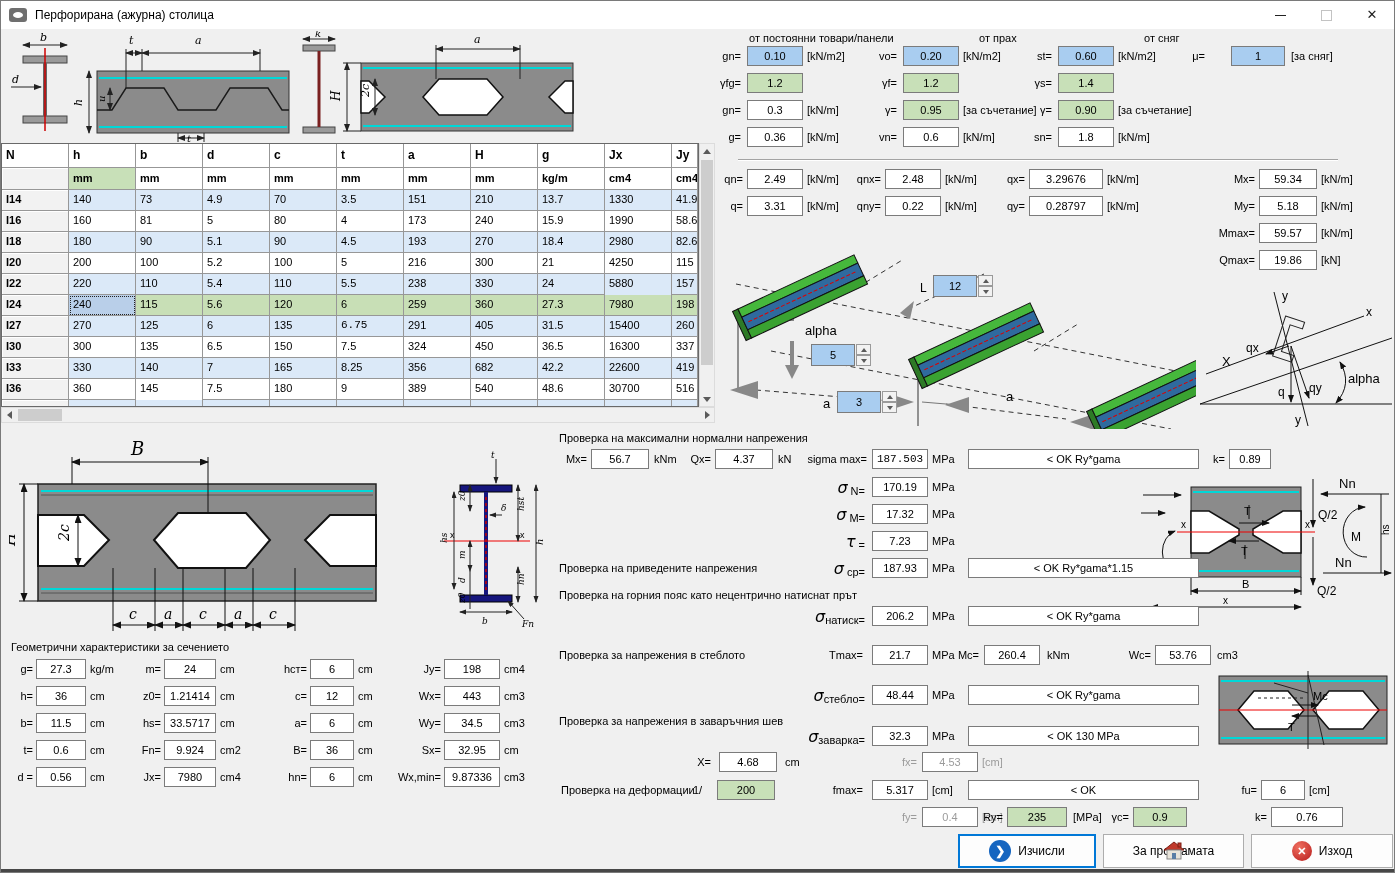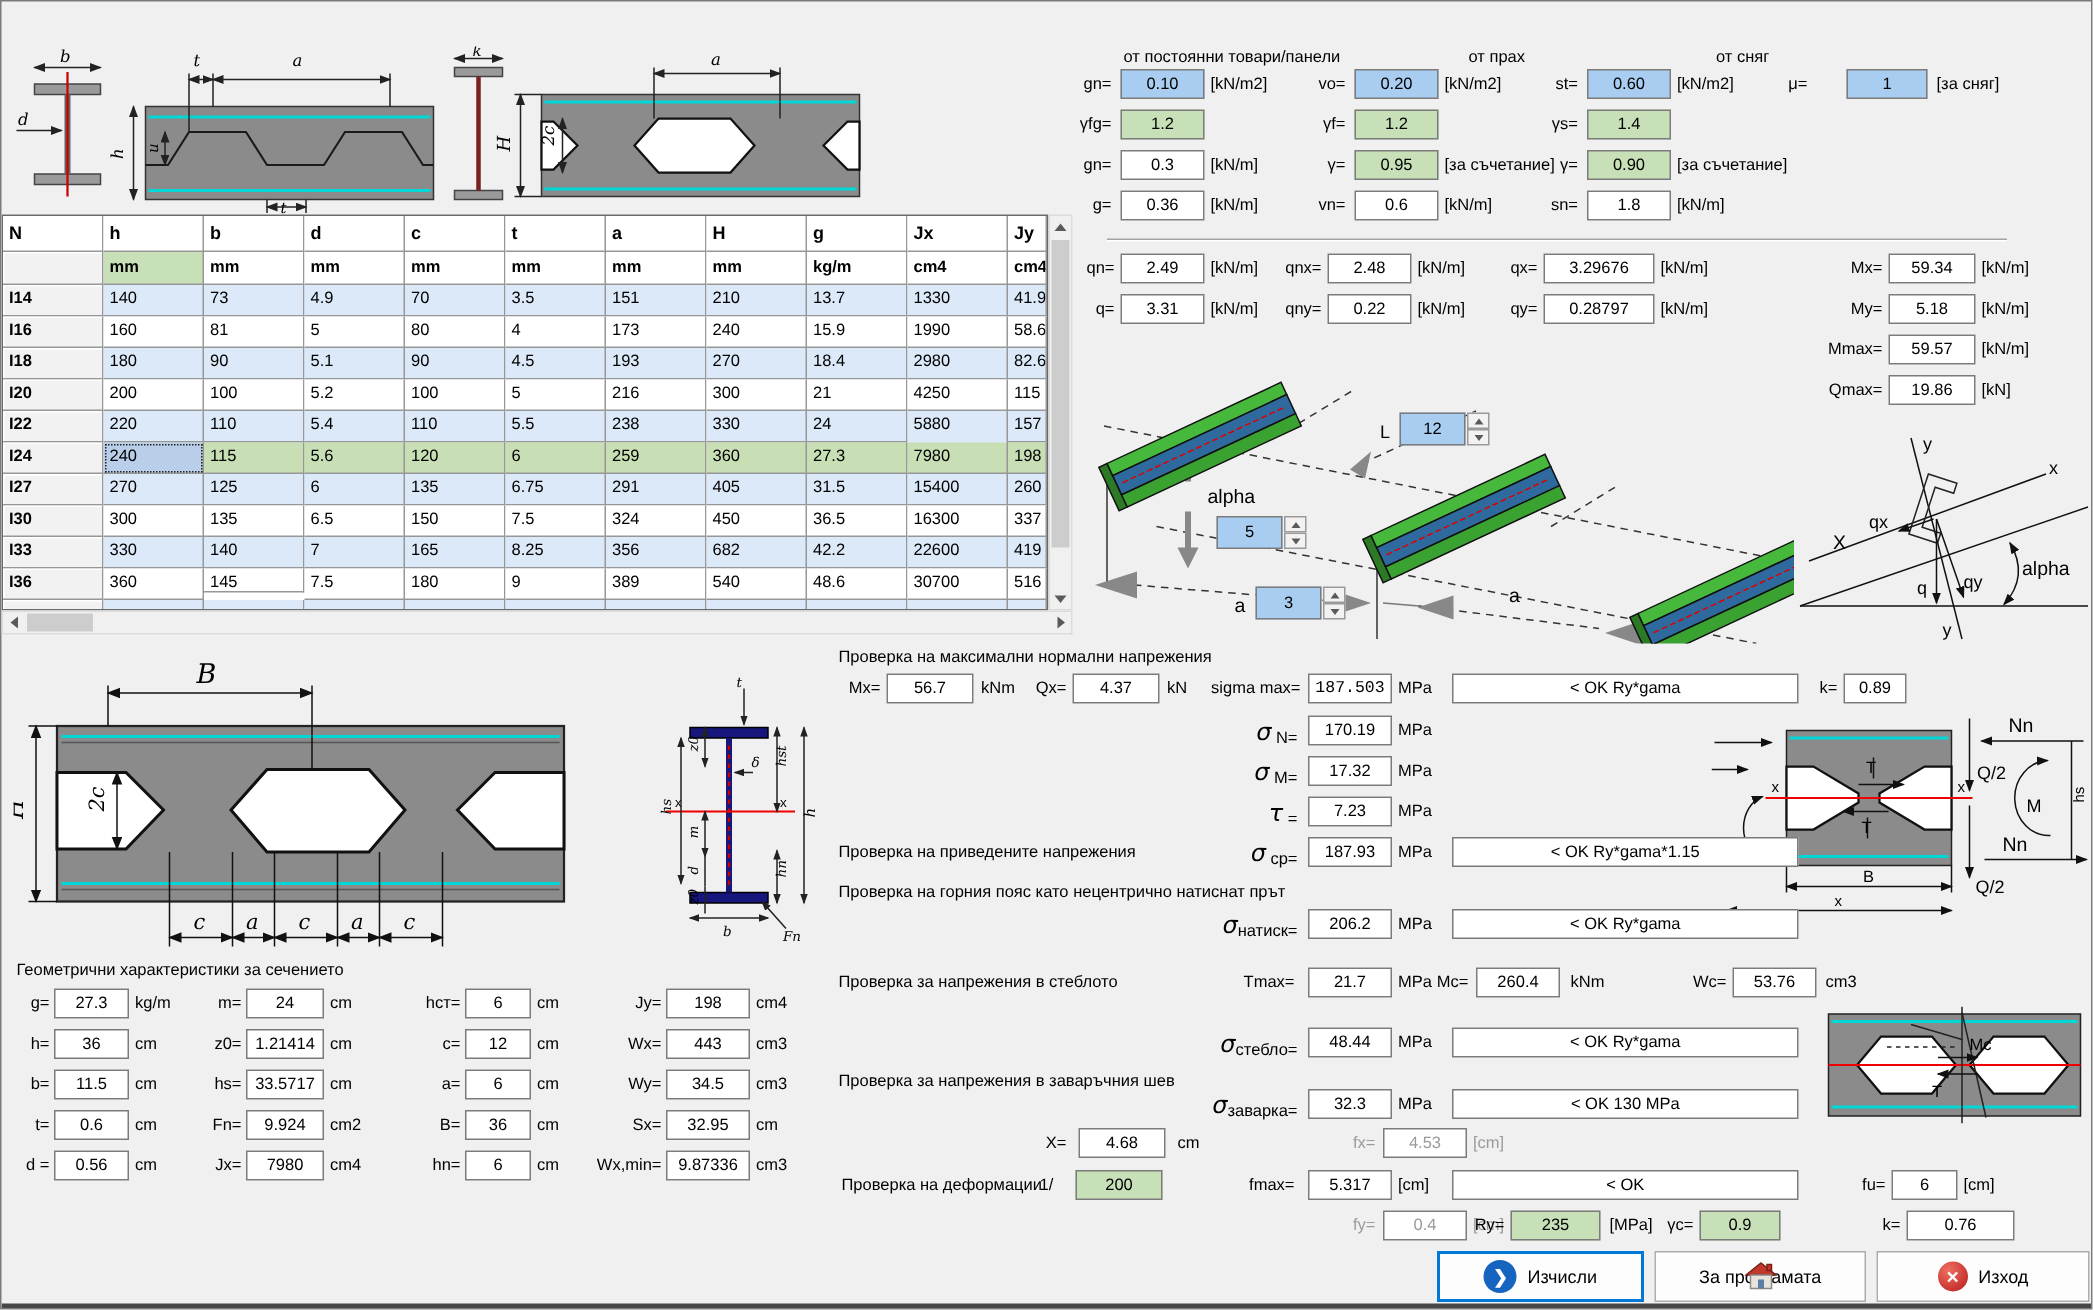--- a/index.html
+++ b/index.html
@@ -65,20 +65,33 @@
   #bottomstrip{position:absolute;left:0;top:868px;width:100%;height:5px;background:#474747;}
   svg{position:absolute;}
   svg text{font-family:"Liberation Sans",sans-serif;}
   .dim{font-family:"DejaVu Serif",serif;font-style:italic;}
 </style>
 </head>
 <body>
 
 <div id="win">
 
+  <div id="titlebar">
+    <div id="appicon"></div>
+    <div id="wtitle">Перфорирана (ажурна) столица</div>
+    <div class="tbtn" style="left:1256px">
+        <span class="min-glyph"></span>
+      </div>
+    <div class="tbtn" style="left:1302px">
+        <span class="max-glyph"></span>
+      </div>
+    <div class="tbtn" style="left:1348px">
+        <span class="close-glyph">✕</span>
+      </div>
+  </div>
 
   <svg id="svg-top" style="left:8px;top:30px" width="700" height="112" viewBox="0 0 700 112">
     <defs>
       <marker id="ma" markerWidth="9" markerHeight="8" refX="7" refY="3" orient="auto-start-reverse" markerUnits="userSpaceOnUse">
           <path d="M0,0L8,3L0,6z" fill="#222"></path>
         </marker>
     </defs>
 
     <rect x="14" y="25" width="44" height="7" fill="#9a9a9a" stroke="#444"></rect>
     <rect x="14" y="85" width="44" height="7" fill="#9a9a9a" stroke="#444"></rect>
@@ -503,21 +516,21 @@
         <div class="tcell data" style="width: 67px; height: 21px; line-height: 19px;">27.3</div>
         <div class="tcell data" style="width: 67px; height: 21px; line-height: 19px;">7980</div>
         <div class="tcell data" style="width: 26px; height: 21px; line-height: 19px;">198</div>
       </div>
       <div class="trow alt" style="top: 172px; height: 21px;">
         <div class="tcell rowhead" style="width: 67px; height: 21px; line-height: 19px;">I27</div>
         <div class="tcell data" style="width: 67px; height: 21px; line-height: 19px;">270</div>
         <div class="tcell data" style="width: 67px; height: 21px; line-height: 19px;">125</div>
         <div class="tcell data" style="width: 67px; height: 21px; line-height: 19px;">6</div>
         <div class="tcell data" style="width: 67px; height: 21px; line-height: 19px;">135</div>
-        <div class="tcell data" style="width: 67px; height: 21px; line-height: 19px;">6.75</div>
+        <div class="tcell data" style="width: 67px; height: 21px; line-height: 19px; font-family: Liberation Mono, monospace;">6.75</div>
         <div class="tcell data" style="width: 67px; height: 21px; line-height: 19px;">291</div>
         <div class="tcell data" style="width: 67px; height: 21px; line-height: 19px;">405</div>
         <div class="tcell data" style="width: 67px; height: 21px; line-height: 19px;">31.5</div>
         <div class="tcell data" style="width: 67px; height: 21px; line-height: 19px;">15400</div>
         <div class="tcell data" style="width: 26px; height: 21px; line-height: 19px;">260</div>
       </div>
       <div class="trow" style="top: 193px; height: 21px;">
         <div class="tcell rowhead" style="width: 67px; height: 21px; line-height: 19px;">I30</div>
         <div class="tcell data" style="width: 67px; height: 21px; line-height: 19px;">300</div>
         <div class="tcell data" style="width: 67px; height: 21px; line-height: 19px;">135</div>
@@ -539,21 +552,21 @@
         <div class="tcell data" style="width: 67px; height: 21px; line-height: 19px;">8.25</div>
         <div class="tcell data" style="width: 67px; height: 21px; line-height: 19px;">356</div>
         <div class="tcell data" style="width: 67px; height: 21px; line-height: 19px;">682</div>
         <div class="tcell data" style="width: 67px; height: 21px; line-height: 19px;">42.2</div>
         <div class="tcell data" style="width: 67px; height: 21px; line-height: 19px;">22600</div>
         <div class="tcell data" style="width: 26px; height: 21px; line-height: 19px;">419</div>
       </div>
       <div class="trow" style="top: 235px; height: 21px;">
         <div class="tcell rowhead" style="width: 67px; height: 21px; line-height: 19px;">I36</div>
         <div class="tcell data" style="width: 67px; height: 21px; line-height: 19px;">360</div>
-        <div class="tcell data" style="width: 67px; height: 16px; line-height: 19px;">145</div>
+        <div class="tcell data" style="width: 67px; height: 27px; line-height: 19px;">145</div>
         <div class="tcell data" style="width: 67px; height: 21px; line-height: 19px;">7.5</div>
         <div class="tcell data" style="width: 67px; height: 21px; line-height: 19px;">180</div>
         <div class="tcell data" style="width: 67px; height: 21px; line-height: 19px;">9</div>
         <div class="tcell data" style="width: 67px; height: 21px; line-height: 19px;">389</div>
         <div class="tcell data" style="width: 67px; height: 21px; line-height: 19px;">540</div>
         <div class="tcell data" style="width: 67px; height: 21px; line-height: 19px;">48.6</div>
         <div class="tcell data" style="width: 67px; height: 21px; line-height: 19px;">30700</div>
         <div class="tcell data" style="width: 26px; height: 21px; line-height: 19px;">516</div>
       </div>
       <div class="trow alt" style="top: 256px; height: 8px;">

